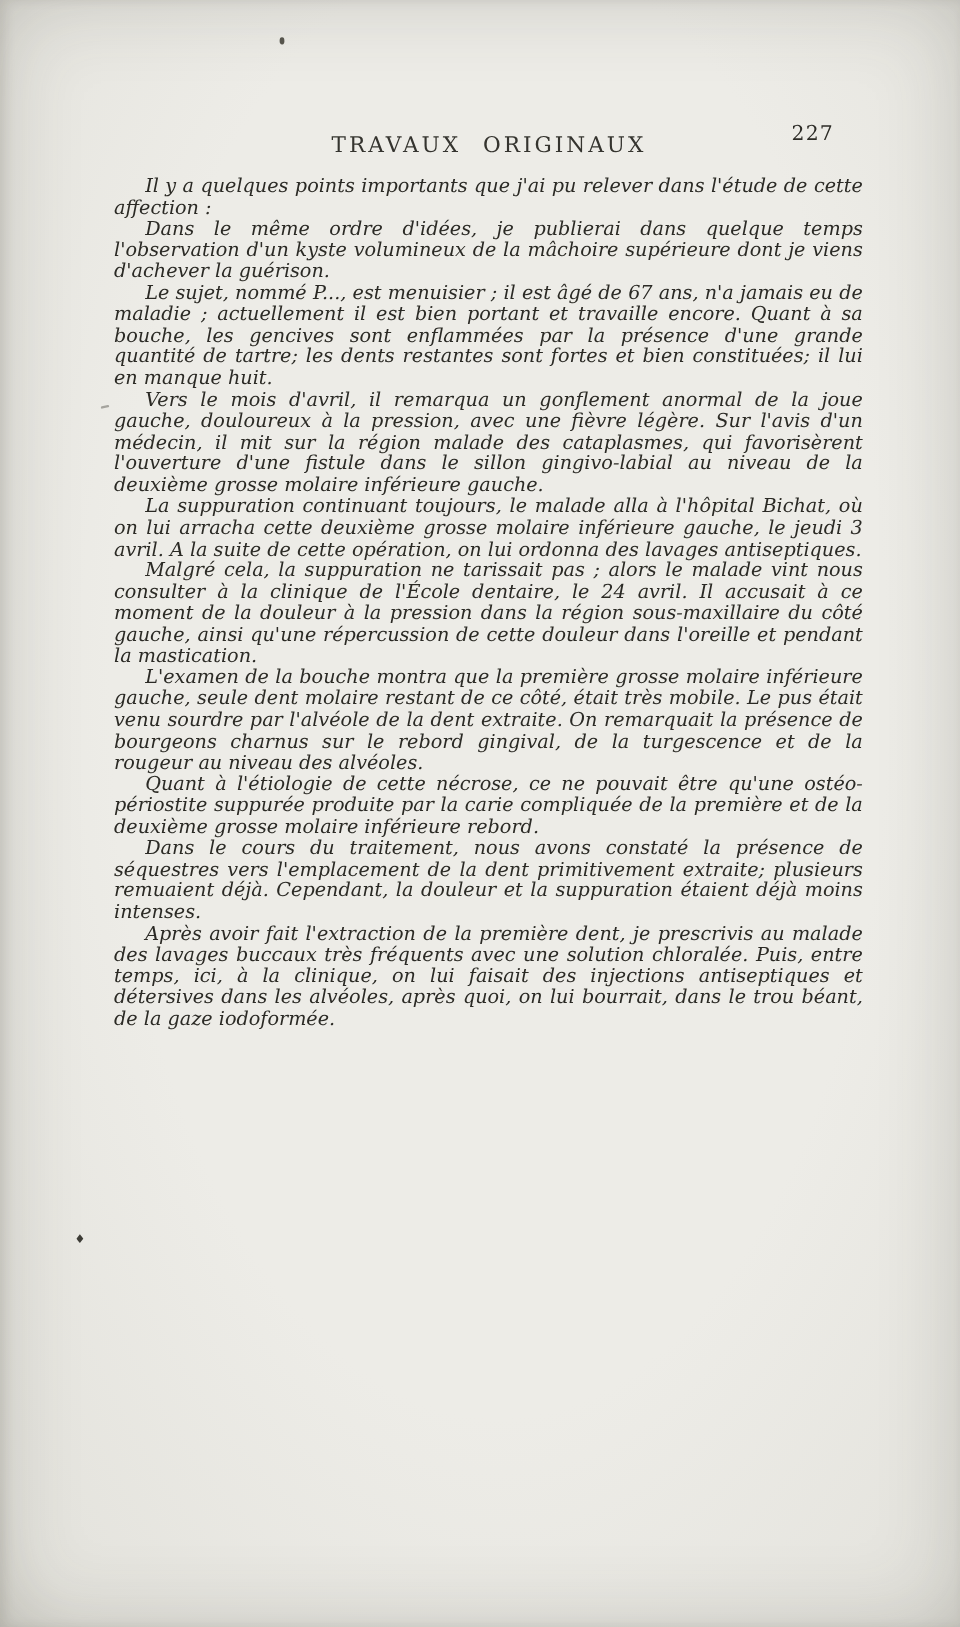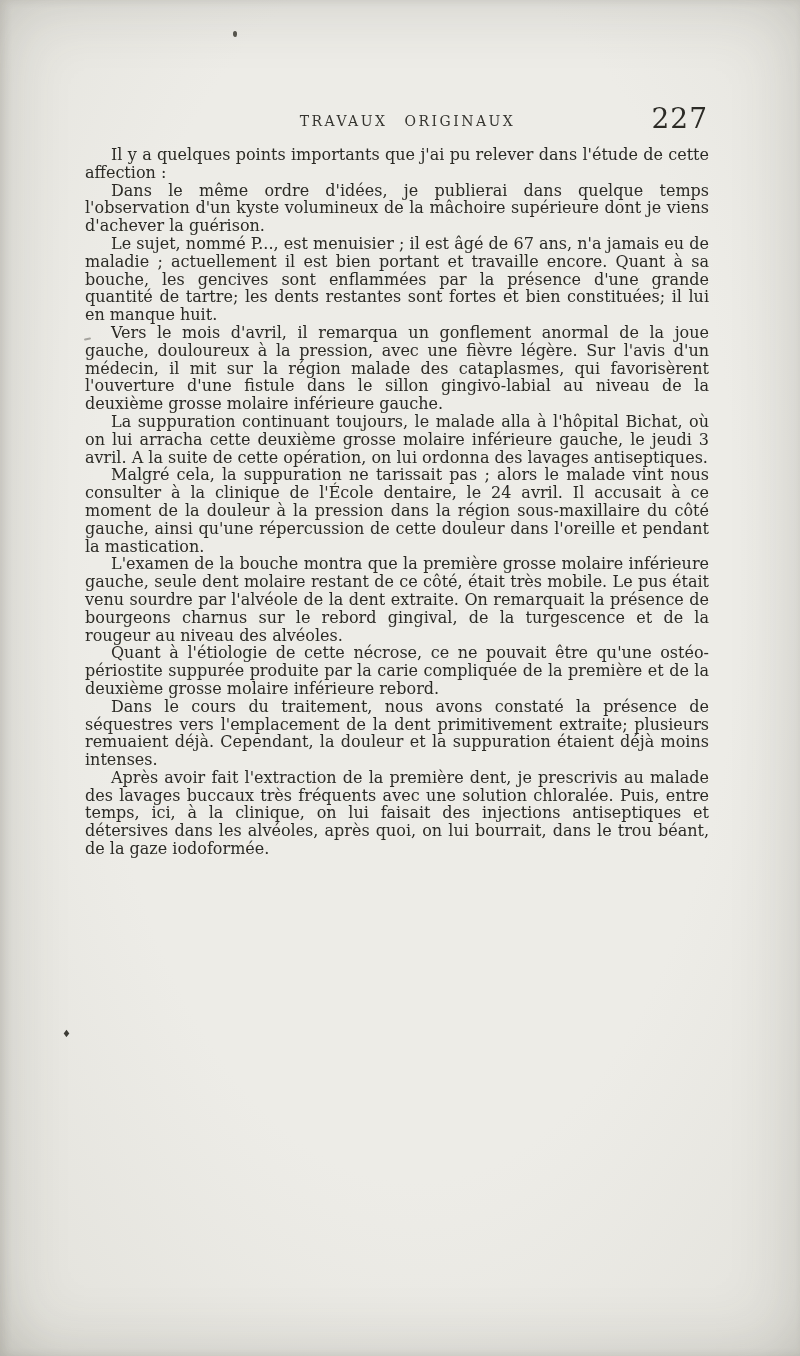--- a/index.html
+++ b/index.html
@@ -24,43 +24,44 @@
   }
   .page-header {
     position: absolute;
     top: 111px;
     left: 95px;
     right: 80px;
     text-align: center;
     height: 26px;
   }
   .running-title {
-    font-size: 14px;
+    font-size: 18px;
     letter-spacing: 2.5px;
     word-spacing: 10px;
     color: #35342f;
     margin-top: 38px;
   }
   .page-number {
     position: absolute;
-    right: 12px;
+    right: 25px;
     top: -9px;
-    font-size: 28px;
+    font-size: 17px;
     letter-spacing: 1px;
     color: #2c2b26;
   }
   .text-block {
     position: absolute;
     top: 146px;
-    left: 85px;
+    left: 95px;
     width: 624px;
     text-align: justify;
     font-size: 16px;
     line-height: 17.8px;
     color: #2b2a25;
+    font-style: italic;
   }
   p.para {
     margin: 0;
     text-indent: 26px;
   }
   .margin-mark {
     position: absolute;
     left: 62px;
     top: 1028px;
     font-size: 10px;

